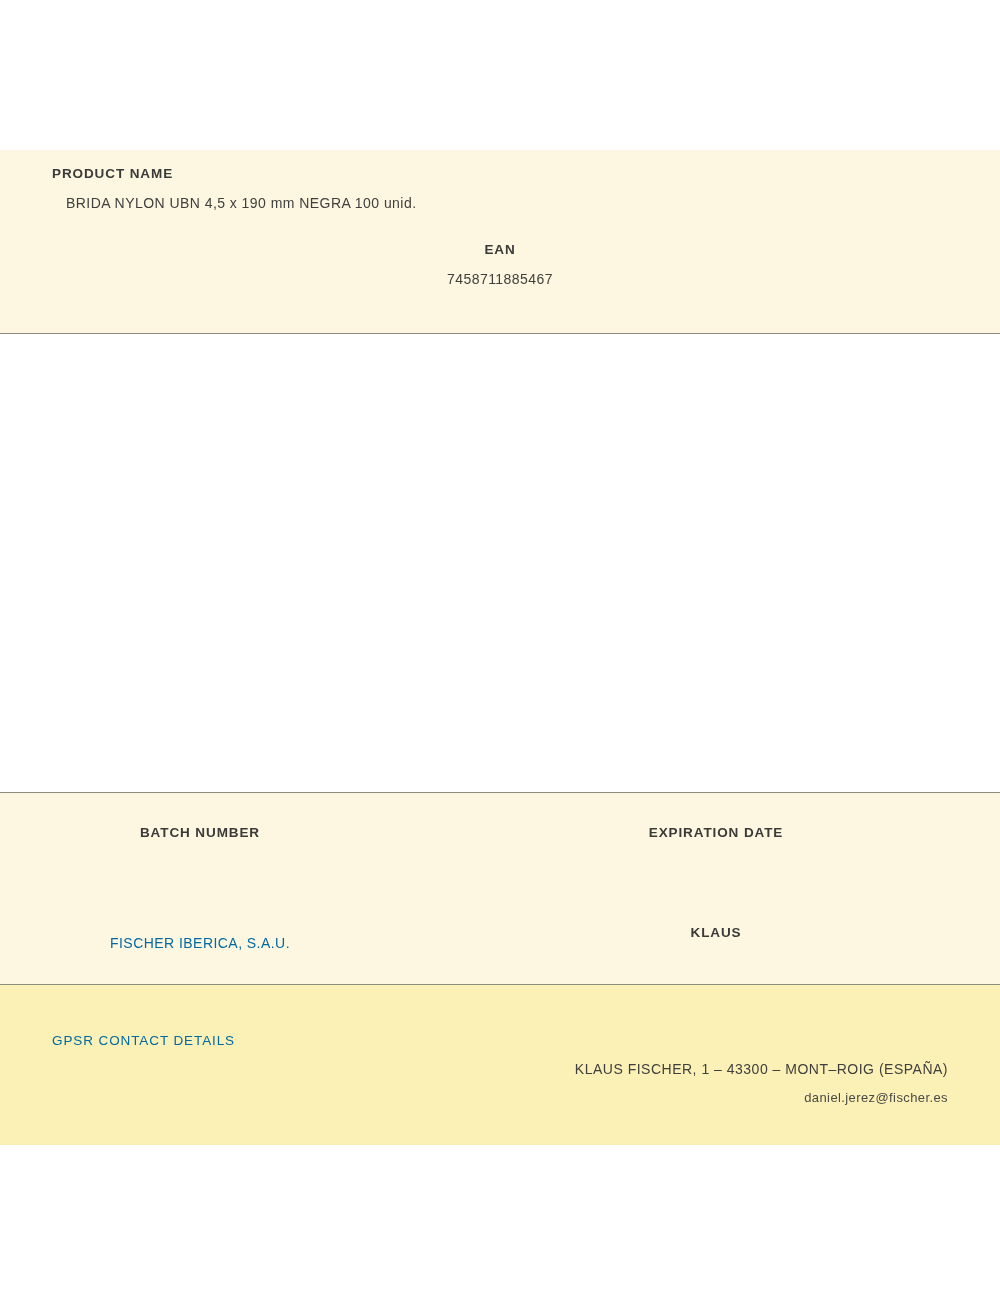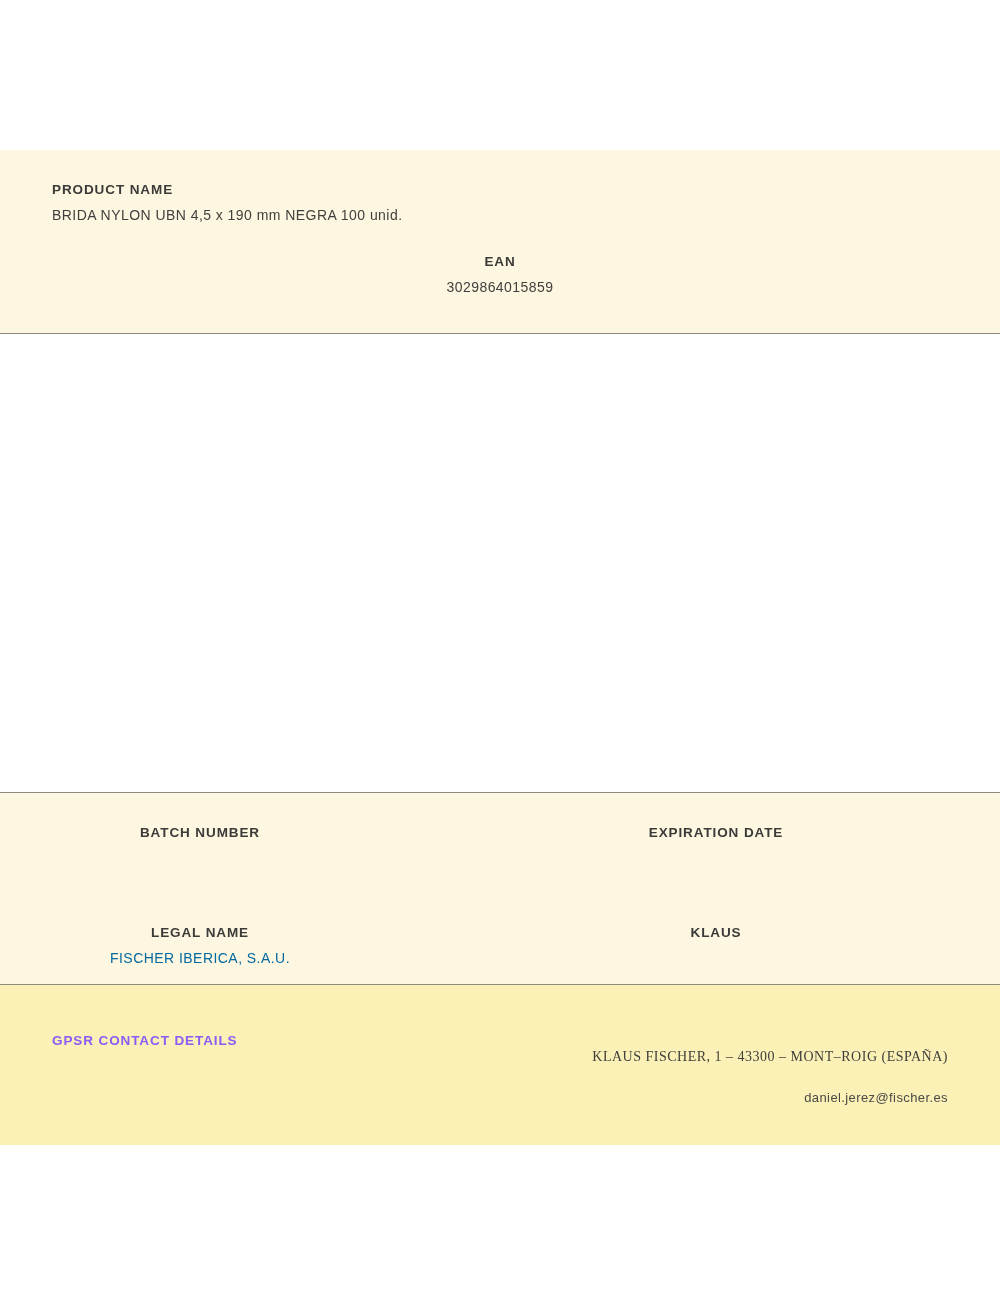--- a/index.html
+++ b/index.html
@@ -27,34 +27,34 @@
     position: absolute;
     left: 0;
     top: 150px;
     width: 1000px;
     height: 184px;
     background: #fdf6e0;
     border-bottom: 1px solid #8d8a7e;
     box-sizing: border-box;
   }
   .product-inner {
-    padding: 32px 52px 0 52px;
+    padding: 16px 52px 0 52px;
   }
   .field-label {
     font-size: 13.5px;
     font-weight: bold;
     letter-spacing: 0.9px;
     color: #3a3a38;
     margin: 0 0 10px 0;
   }
   .field-value {
     font-size: 14px;
     letter-spacing: 0.45px;
     color: #3f3f3d;
-    margin: 0;
+    margin: 14px;
   }
   .field-group + .field-group {
     margin-top: 31px;
     text-align: center;
   }
 
   
   .middle-blank {
     position: absolute;
     left: 0;
@@ -113,33 +113,32 @@
     height: 160px;
     background: #fbf0b5;
     box-sizing: border-box;
     padding: 0 52px;
   }
   .gpsr-title {
     position: absolute;
     left: 52px;
     top: 48px;
     font-size: 13.5px;
-    font-weight: bold;
+    font-weight: normal;
     letter-spacing: 0.9px;
-    color: #8b5cf6;
+    color: #0369a1;
   }
   .gpsr-address {
     position: absolute;
     right: 52px;
-    top: 64px;
+    top: 76px;
     font-size: 14px;
     letter-spacing: 0.5px;
     color: #3f3f3d;
     text-align: right;
-    font-family: Liberation Serif, serif;
   }
   .gpsr-email {
     position: absolute;
     right: 52px;
     top: 105px;
     font-size: 13px;
     letter-spacing: 0.4px;
     color: #4a4a46;
     text-align: center;
   }
@@ -150,41 +149,40 @@
 <div class="page">
 
   <section class="product-block">
     <div class="product-inner">
       <div class="field-group">
         <p class="field-label">PRODUCT NAME</p>
         <p class="field-value">BRIDA NYLON UBN 4,5 x 190 mm NEGRA 100 unid.</p>
       </div>
       <div class="field-group">
         <p class="field-label">EAN</p>
-        <p class="field-value">3029864015859</p>
+        <p class="field-value">7458711885467</p>
       </div>
     </div>
   </section>
 
   <section class="middle-blank"></section>
 
   <section class="details-block">
     <div class="details-row row-1">
       <div class="details-col col-left-1">
         <p class="details-label">BATCH NUMBER</p>
         <p class="details-value"></p>
       </div>
       <div class="details-col col-right-1">
         <p class="details-label">EXPIRATION DATE</p>
         <p class="details-value"></p>
       </div>
     </div>
     <div class="details-row row-2">
       <div class="details-col col-left-1">
-        <p class="details-label">LEGAL NAME</p>
         <p class="details-value">FISCHER IBERICA, S.A.U.</p>
       </div>
       <div class="details-col col-right-1">
         <p class="details-label">KLAUS</p>
       </div>
     </div>
   </section>
 
   <section class="gpsr-block">
     <div class="gpsr-title">GPSR CONTACT DETAILS</div>

